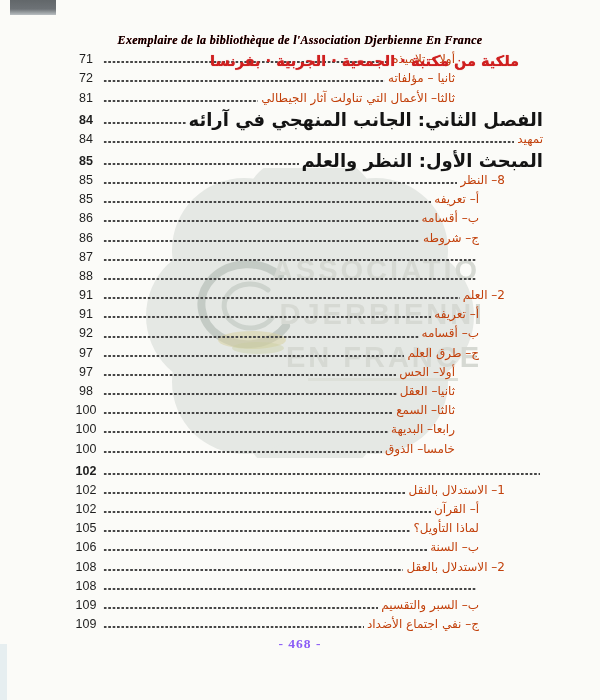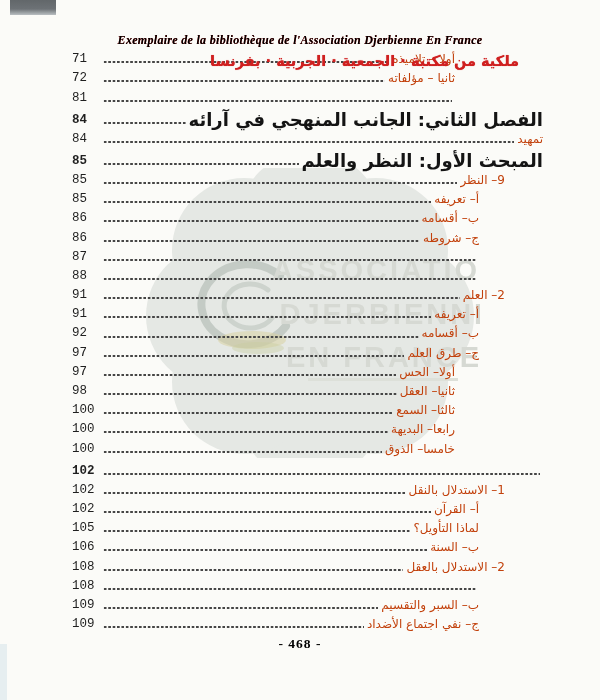--- a/index.html
+++ b/index.html
@@ -49,36 +49,36 @@
     color:#c2410c;
   }
   .toc-row .dots{
     flex:1;align-self:stretch;margin:0 3px;
     background-image:radial-gradient(circle,#454545 1.05px,transparent 1.45px);
     background-size:4.4px 4.4px;
     background-repeat:repeat-x;
     background-position:left bottom 3.5px;
   }
   .toc-row .pagenum{
-    width:28px;flex:0 0 28px;direction:ltr;text-align:left;
-    font-family:Liberation Mono, monospace;font-size:12.5px;line-height:17px;
+    width:28px;flex:0 0 28px;direction:ltr;text-align:center;
+    font-family:Liberation Sans, sans-serif;font-size:12.5px;line-height:17px;
     color:#1f1f1f;
   }
   .toc-row.heading{height:21px;margin-top:1px;}
   .toc-row.heading .title{font-size:18px;font-weight:bold;line-height:19px;color:#141414;}
   .toc-row.heading .pagenum{font-weight:bold;}
   .lvl0{padding-right:2px;}
   .lvl1{padding-right:40px;}
   .lvl2{padding-right:66px;}
   .lvl3{padding-right:90px;}
   
   .footer{
     position:absolute;left:0;top:636px;width:600px;text-align:center;
     font-family:"Liberation Serif",serif;font-weight:bold;font-size:13.5px;
-    color:#000000;z-index:2;letter-spacing:1px;
+    color:#8b5cf6;z-index:2;letter-spacing:1px;
   }
 </style>
 </head>
 <body>
 
 <div class="scan-block"></div>
 <div class="scan-strip"></div>
 
 <div class="watermark">
   <svg width="340" height="290" viewBox="0 0 340 290">
@@ -117,40 +117,41 @@
     <span class="title">أولا – تلاميذه</span>
     <span class="dots"></span>
     <span class="pagenum">71</span>
   </div>
     <div class="toc-row lvl3">
     <span class="title">ثانيا – مؤلفاته</span>
     <span class="dots"></span>
     <span class="pagenum">72</span>
   </div>
     <div class="toc-row lvl3">
+    <span class="title">ثالثا– الأعمال التي تناولت آثار الجيطالي</span>
     <span class="dots"></span>
     <span class="pagenum">81</span>
   </div>
     <div class="toc-row lvl0 heading">
     <span class="title">الفصل الثاني: الجانب المنهجي في آرائه</span>
     <span class="dots"></span>
     <span class="pagenum">84</span>
   </div>
     <div class="toc-row lvl0">
     <span class="title">تمهيد</span>
     <span class="dots"></span>
     <span class="pagenum">84</span>
   </div>
     <div class="toc-row lvl0 heading">
     <span class="title">المبحث الأول: النظر والعلم</span>
     <span class="dots"></span>
     <span class="pagenum">85</span>
   </div>
     <div class="toc-row lvl1">
-    <span class="title">9– النظر</span>
+    <span class="title">8– النظر</span>
     <span class="dots"></span>
     <span class="pagenum">85</span>
   </div>
     <div class="toc-row lvl2">
     <span class="title">أ– تعريفه</span>
     <span class="dots"></span>
     <span class="pagenum">85</span>
   </div>
     <div class="toc-row lvl2">
     <span class="title">ب– أقسامه</span>

